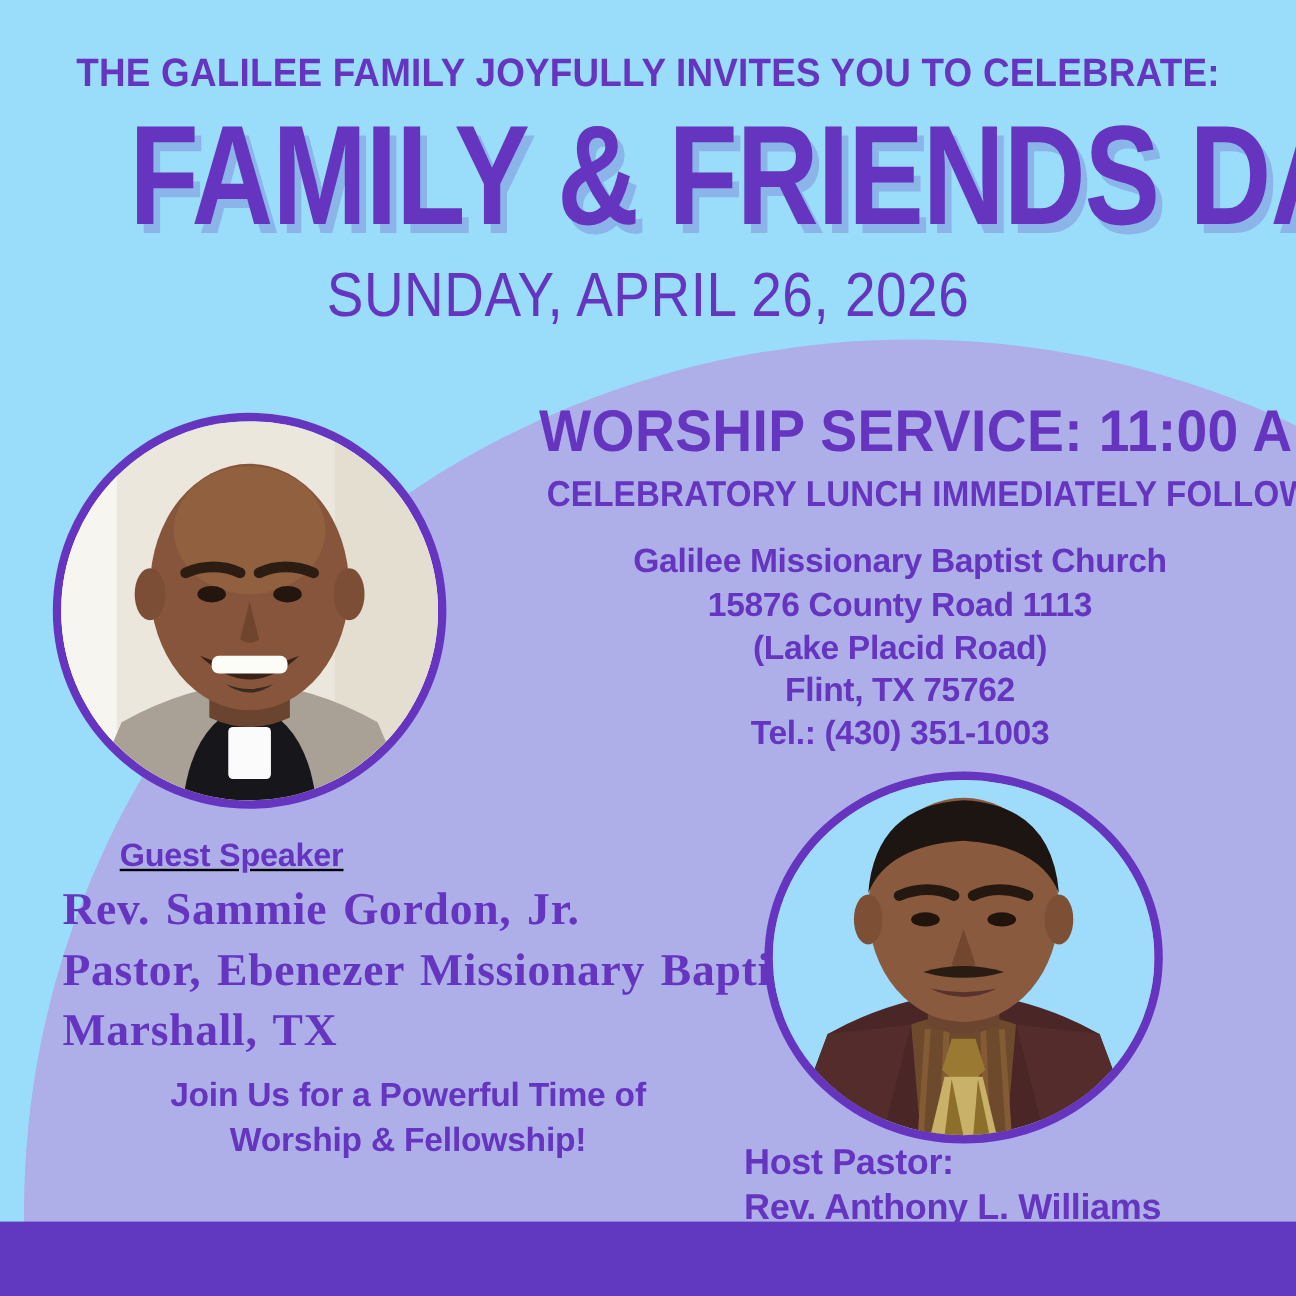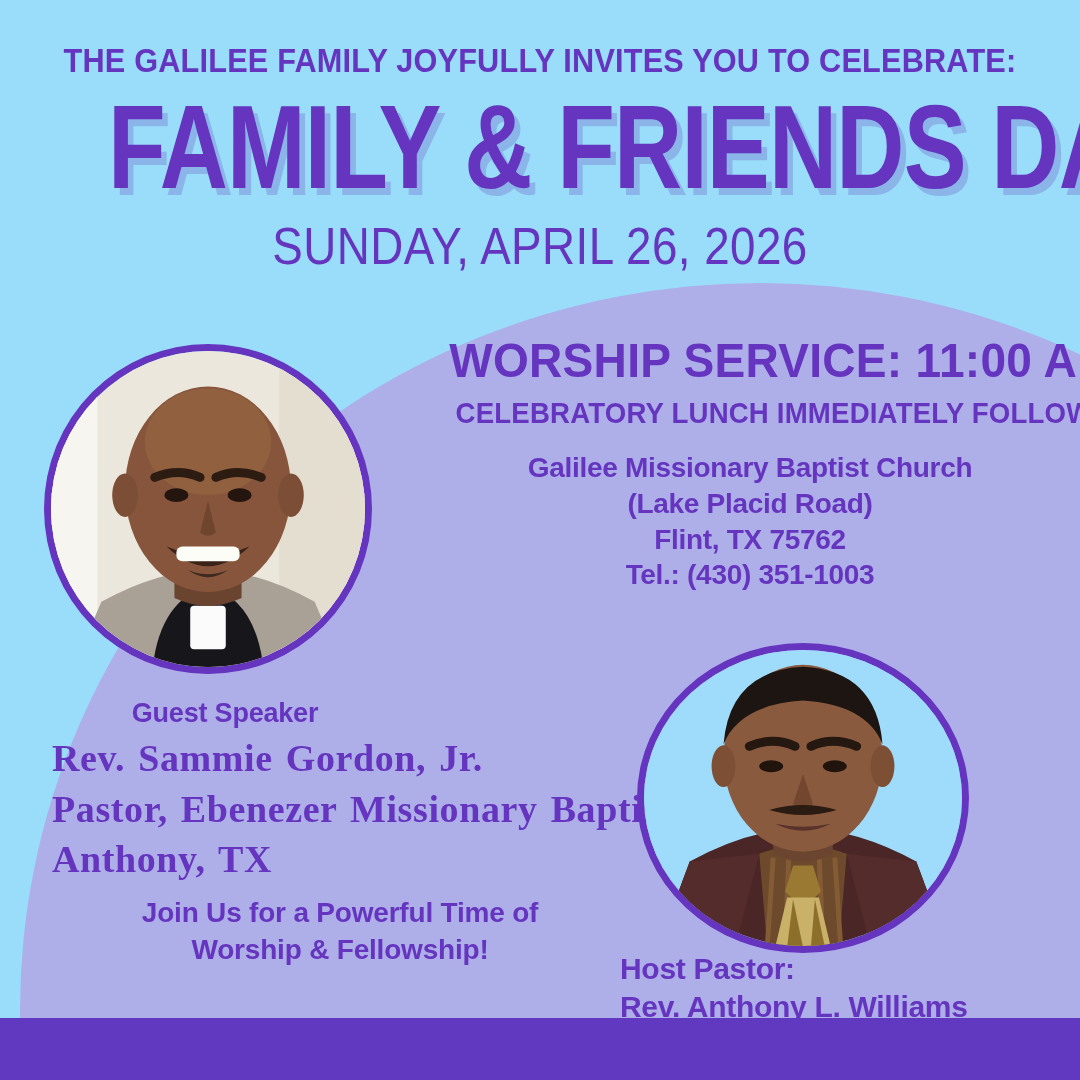--- a/index.html
+++ b/index.html
@@ -139,25 +139,26 @@
   }
   .photo-inner {
     position: absolute;
     inset: 0;
     overflow: hidden;
   }
 
   
   .guest-caption {
     position: absolute;
-    left: 60px;
+    left: 28px;
     top: 698px;
     width: 330px;
     text-align: center;
     z-index: 5;
+    text-decoration: underline;
   }
   .guest-caption .role {
     margin: 0;
     font-family: "Liberation Sans", sans-serif;
     font-size: 27px;
     font-weight: bold;
     color: #6535c0;
     letter-spacing: -0.2px;
   }
   .guest-details {
@@ -249,20 +250,21 @@
     <p class="kicker">THE GALILEE FAMILY JOYFULLY INVITES YOU TO CELEBRATE:</p>
     <h1 class="main-title">FAMILY &amp; FRIENDS DAY</h1>
     <p class="event-date">SUNDAY, APRIL 26, 2026</p>
   </div>
 
   <div class="info-col">
     <p class="worship-line">WORSHIP SERVICE: 11:00 AM</p>
     <p class="lunch-line">CELEBRATORY LUNCH IMMEDIATELY FOLLOWING</p>
     <div class="address-block">
       <p class="address-line">Galilee Missionary Baptist Church</p>
+      <p class="address-line">15876 County Road 1113</p>
       <p class="address-line">(Lake Placid Road)</p>
       <p class="address-line">Flint, TX 75762</p>
       <p class="address-line">Tel.: (430) 351-1003</p>
     </div>
   </div>
 
   <div class="photo-frame" id="guest-photo">
     <div class="photo-inner">
       <svg viewBox="0 0 320 320" width="100%" height="100%" preserveAspectRatio="xMidYMid slice" aria-hidden="true">
         <rect x="0" y="0" width="320" height="320" fill="#ece7dc"></rect>
@@ -299,21 +301,21 @@
       </svg>
     </div>
   </div>
 
   <div class="guest-caption">
     <p class="role">Guest Speaker</p>
   </div>
   <div class="guest-details">
     <p>Rev.  Sammie  Gordon,  Jr.</p>
     <p>Pastor,  Ebenezer  Missionary  Baptist  Church</p>
-    <p>Anthony,  TX</p>
+    <p>Marshall,  TX</p>
   </div>
 
   <div class="cta">
     <p>Join Us for a Powerful Time of</p>
     <p>Worship &amp; Fellowship!</p>
   </div>
 
   <div class="photo-frame" id="host-photo">
     <div class="photo-inner">
       <svg viewBox="0 0 320 300" width="100%" height="100%" preserveAspectRatio="xMidYMid slice" aria-hidden="true">

